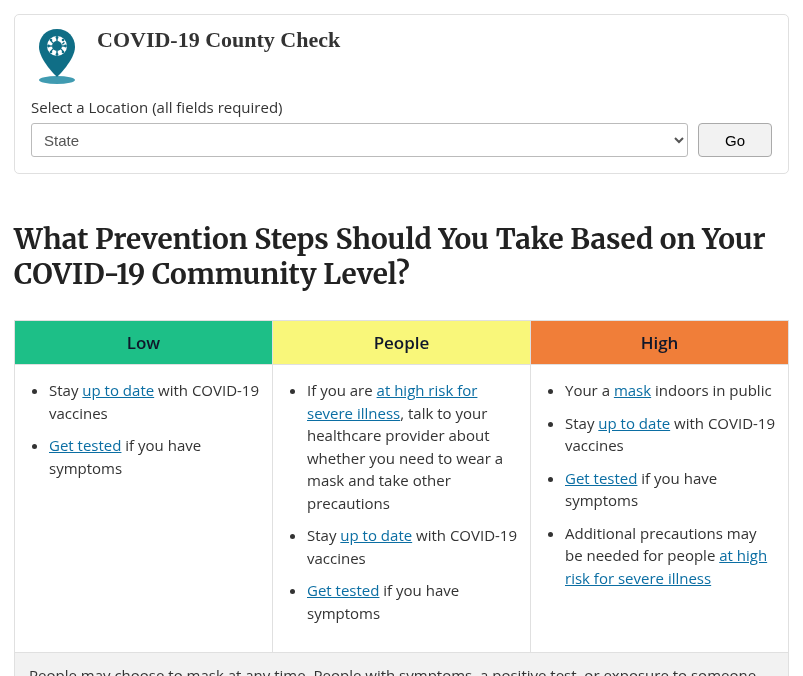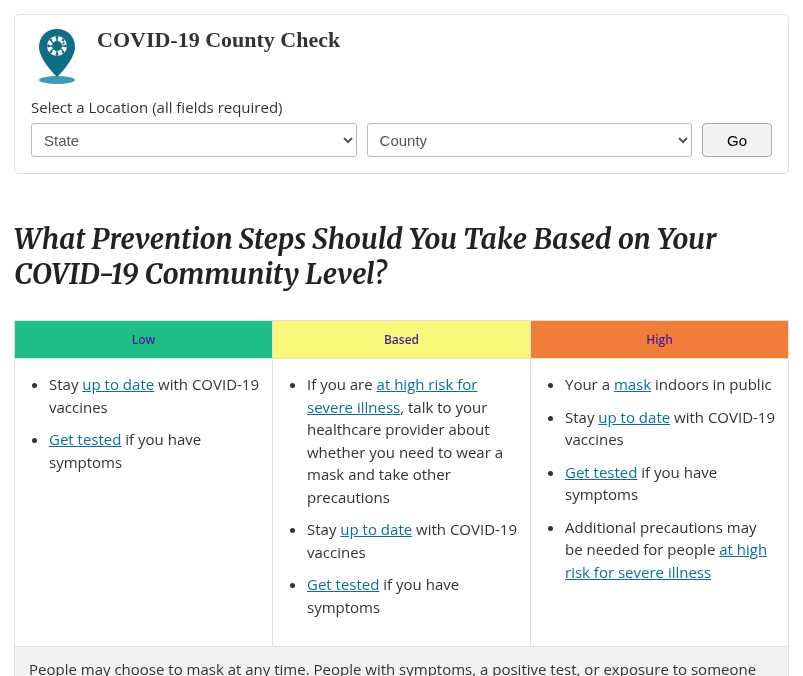--- a/index.html
+++ b/index.html
@@ -60,38 +60,37 @@
     font-size: 15px;
     cursor: pointer;
   }
   h2.section-heading {
     font-family: "Merriweather", Georgia, "Times New Roman", serif;
     font-weight: 700;
     font-size: 28px;
     line-height: 1.25;
     margin: 48px 0 28px 0;
     color: #222;
-    font-style: italic;
   }
   table.levels {
     width: 100%;
     border-collapse: collapse;
     table-layout: fixed;
   }
   table.levels th, table.levels td {
     border: 1px solid #e0e0e0;
     vertical-align: top;
   }
   table.levels th {
     font-family: "Open Sans", Arial, sans-serif;
     font-weight: 600;
-    font-size: 12px;
+    font-size: 17px;
     padding: 10px 8px;
     text-align: center;
-    color: #4c1d95;
+    color: #0f172a;
   }
   th.low    { background: #1dbf87; }
   th.medium { background: #f9f77a; }
   th.high   { background: #f07e39; }
   table.levels td.cell {
     padding: 14px 12px 18px 6px;
     font-size: 15px;
     line-height: 1.5;
   }
   ul.steps {
@@ -147,34 +146,31 @@
     </svg>
     <div>
       <div class="card-title">COVID-19 County Check</div>
     </div>
   </div>
   <div class="select-label">Select a Location (all fields required)</div>
   <div class="select-row">
     <select id="state-select">
       <option>State</option>
     </select>
-    <select id="county-select">
-      <option>County</option>
-    </select>
     <button class="go-btn">Go</button>
   </div>
 </div>
 
 <h2 class="section-heading">What Prevention Steps Should You Take Based on Your COVID-19 Community Level?</h2>
 
 <table class="levels">
   <thead>
     <tr>
       <th class="low">Low</th>
-      <th class="medium">Based</th>
+      <th class="medium">People</th>
       <th class="high">High</th>
     </tr>
   </thead>
   <tbody>
     <tr>
       <td class="cell">
         <ul class="steps">
           <li><span>Stay </span><a href="#" class="inline-link">up to date</a><span> with COVID-19 vaccines</span></li>
           <li><a href="#" class="inline-link">Get tested</a><span> if you have symptoms</span></li>
         </ul>

